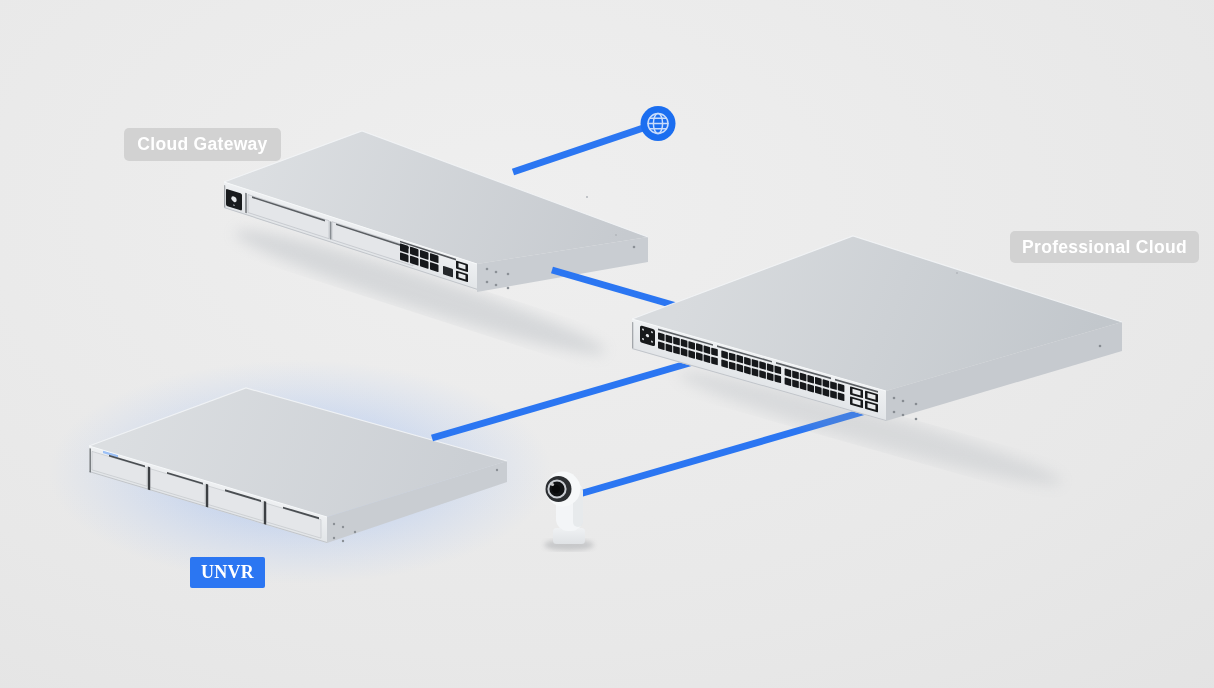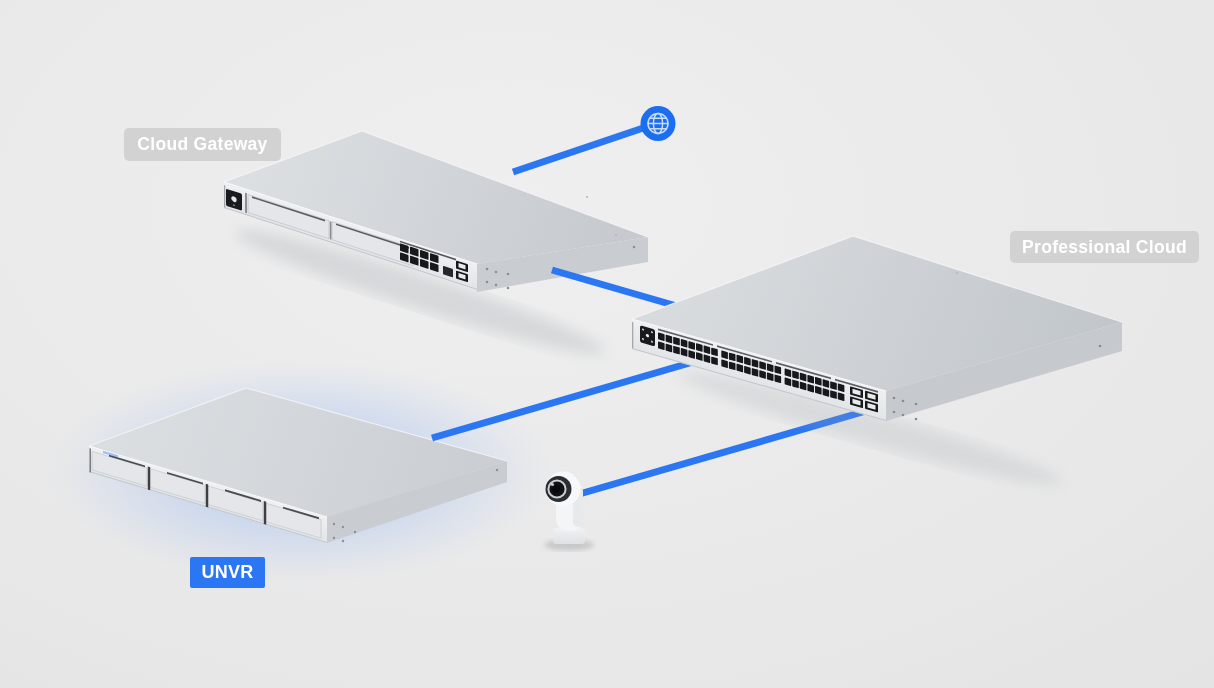--- a/index.html
+++ b/index.html
@@ -9,21 +9,21 @@
     background-color:var(--bg,#e8e8e8);
     font-family:"Liberation Sans", sans-serif;
   }
   .stage svg{position:absolute;left:0;top:0;}
   .badge{
     position:absolute;display:flex;align-items:center;justify-content:center;
     color:var(--badge-text,#ffffff);font-weight:600;letter-spacing:.3px;
     border-radius:5px;user-select:none;cursor:default;
   }
   .badge-gray{background:var(--badge-gray,#d4d4d4);}
-  .badge-blue{background:var(--accent,#2b76f2);border-radius:2px;font-weight:700;}
+  .badge-blue{background:var(--accent,#2b76f2);border-radius:2px;font-weight:700;font-family:Liberation Serif, serif;}
   .badge-cloud {left:124px;top:104px;width:157px;height:33px;font-size:17.5px;margin-top:24px;}
   .badge-switch{left:1010px;top:231px;width:189px;height:32px;font-size:17.5px;}
   .badge-unvr  {left:190px;top:557px;width:75px;height:31px;font-size:18px;}
 </style>
 </head>
 <body>
 
 <div class="stage">
 <svg width="1214" height="688" viewBox="0 0 1214 688">
   <defs>

